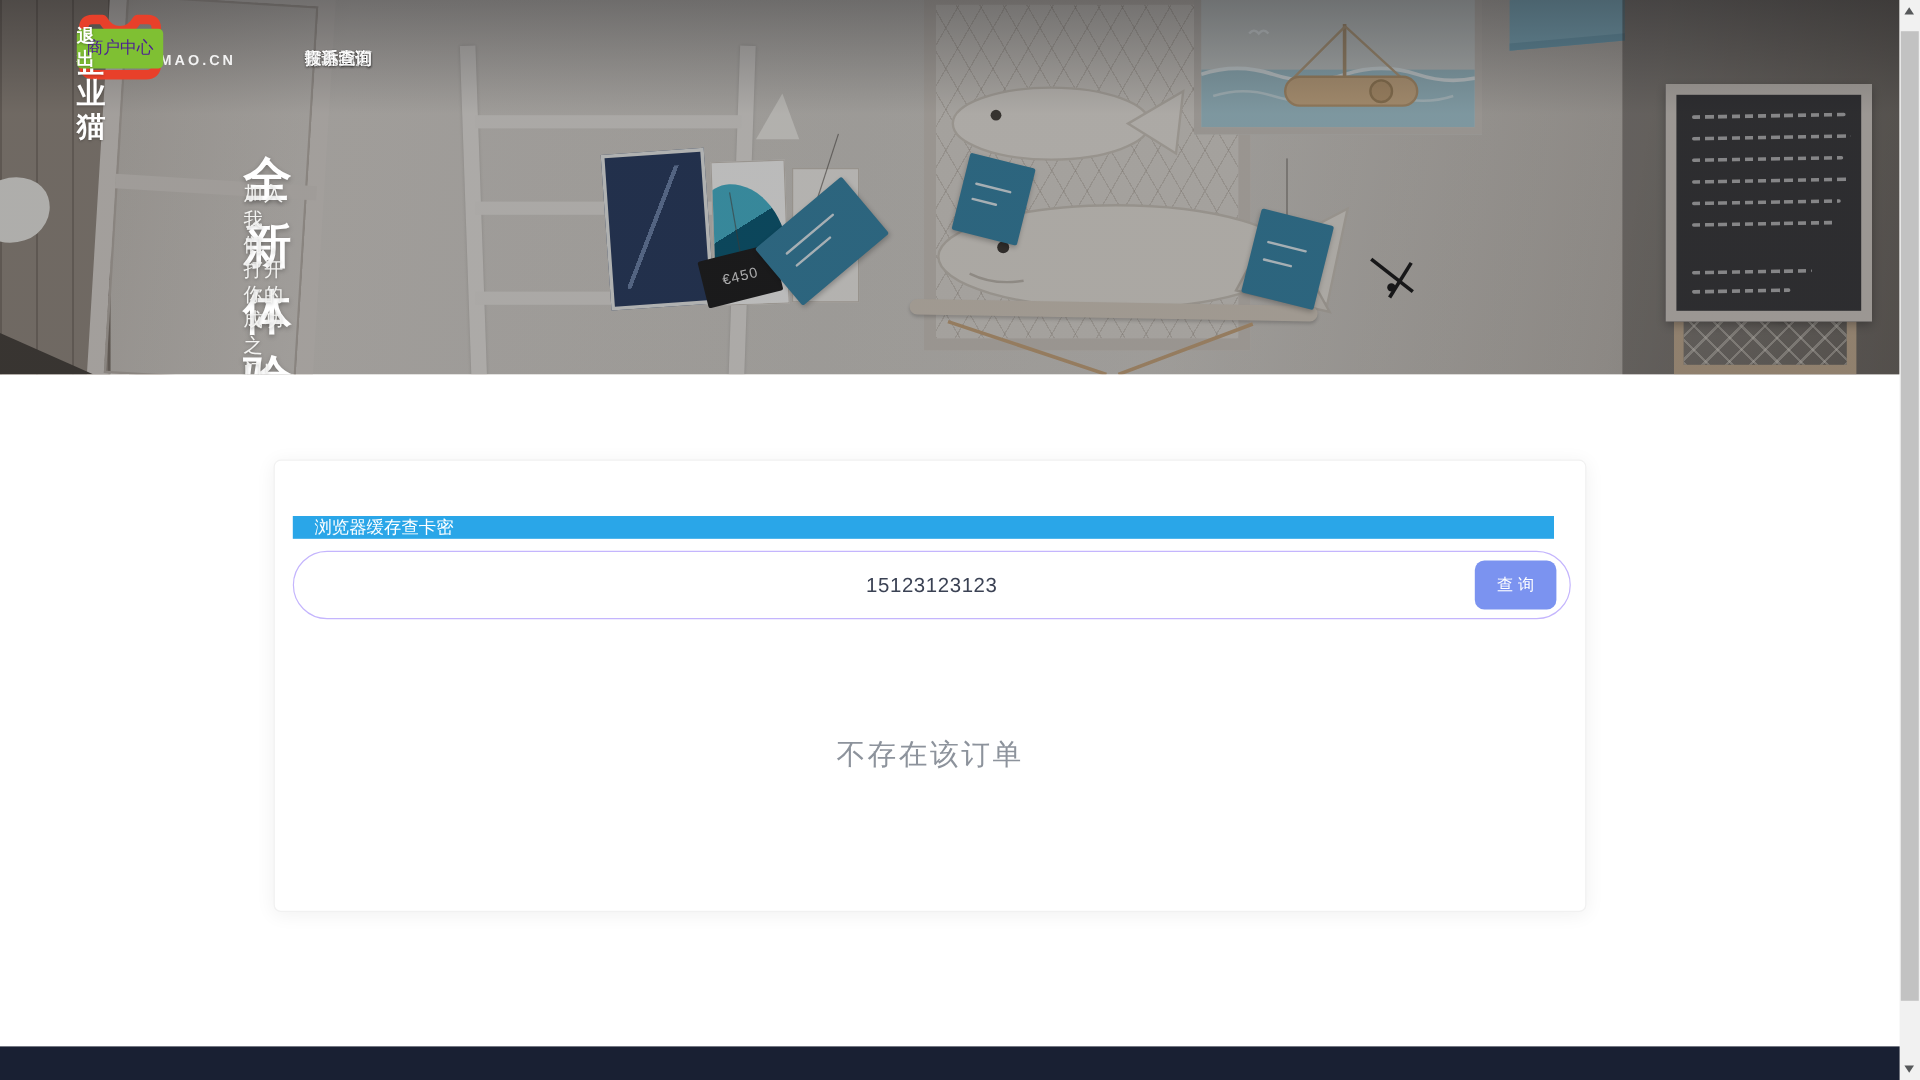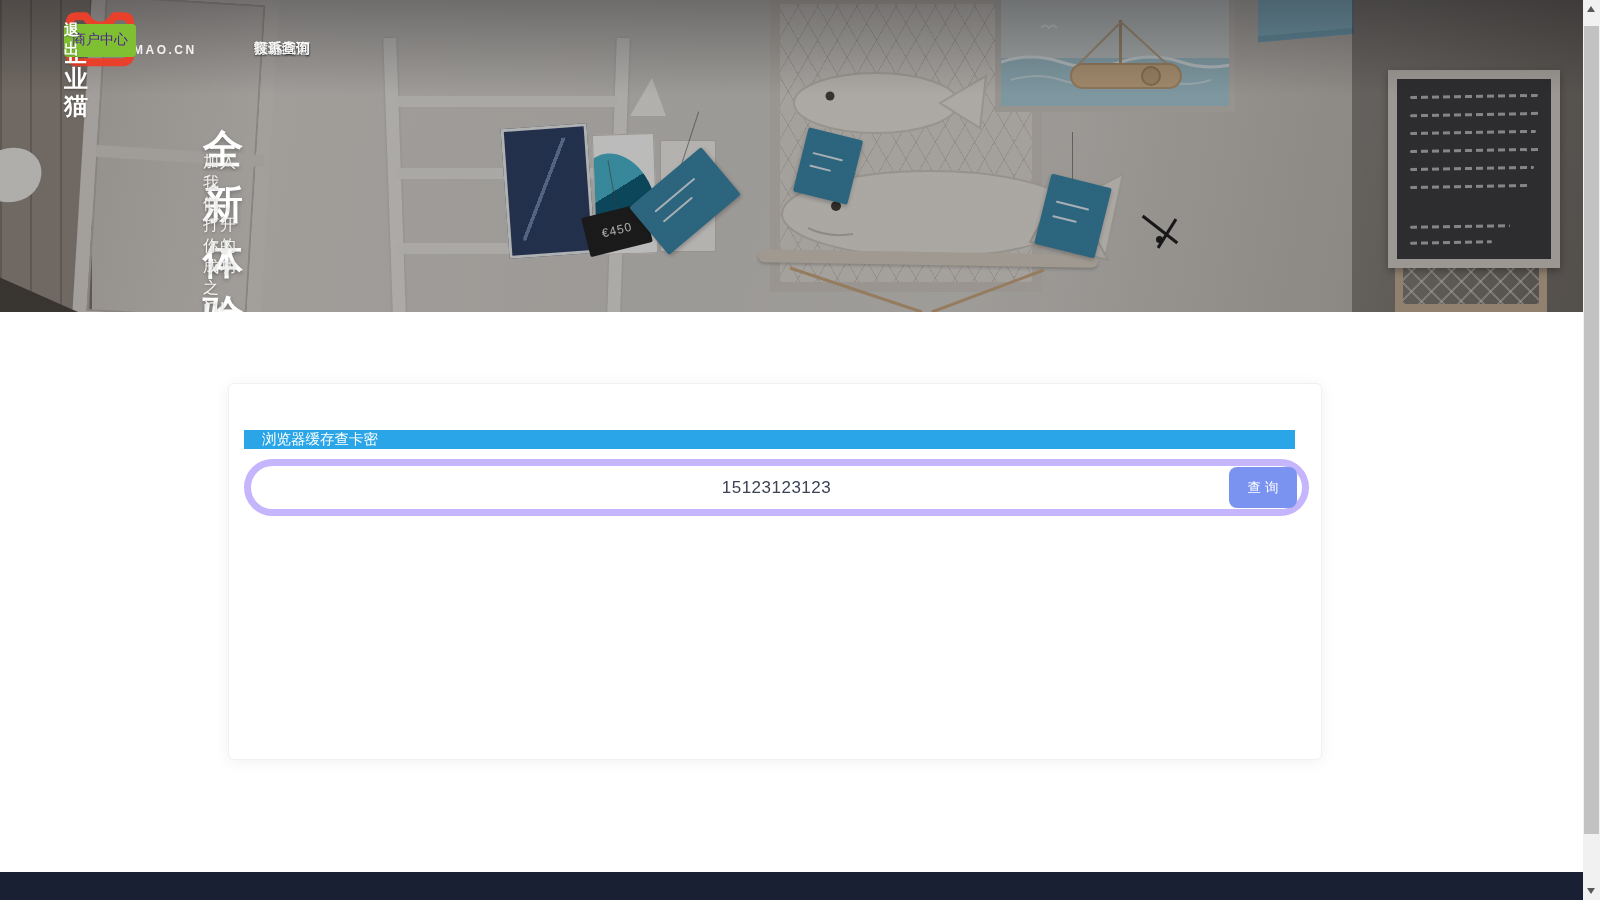--- a/index.html
+++ b/index.html
@@ -101,21 +101,21 @@
     text-shadow:0 1px 3px rgba(0,0,0,.3); }
 
   
   .card { position:absolute; left:228px; top:383px; width:1094px; height:377px; background:#fff;
     border:1px solid #f1f1f1; border-radius:6px; box-shadow:0 2px 16px rgba(0,0,0,.06); z-index:5; }
   .tabs { position:absolute; left:15px; top:20px; right:26px; height:45px; display:flex; gap:2px;align-items:flex-end; }
   .tab { flex:1; display:flex; align-items:center; padding-left:18px; font-size:14.5px; cursor:pointer; }
   .tab.active { background:#2aa6e8; color:#fff; }
   .tab.inactive { background:#fff; border:1px solid #dcdcdc; color:#5f646b; }
   .input-row { position:absolute; left:15px; top:75px; right:12px; height:57px; }
-  .query-input { width:100%; height:57px; border:7px solid #c4b5fd; border-radius:29px; background:#fff;
+  .query-input { width:100%; height:57px; border:1px solid #c4b5fd; border-radius:29px; background:#fff;
     text-align:center; font-size:17px; color:#3b4254; letter-spacing:.5px; outline:none;
     font-family:"Liberation Sans","DejaVu Sans",sans-serif; }
   .btn-query { position:absolute; right:12px; top:8px; width:68px; height:41px; border:none; border-radius:8px;
     background:#7b93f0; color:#fff; font-size:13.5px; letter-spacing:4px; padding-left:4px; cursor:pointer; }
   .empty-msg { position:absolute; left:0; top:229px; width:100%; text-align:center;
     font-size:24px; color:#8d939c; letter-spacing:2px; }
 
   
   .footer { position:absolute; left:0; top:872px; width:1600px; height:28px; background:#192033; }
 
@@ -254,20 +254,21 @@
   </section>
 
   <div class="card">
     <div class="tabs">
       <div class="tab active">浏览器缓存查卡密</div>
     </div>
     <div class="input-row">
       <input class="query-input" type="text" value="15123123123" style="">
       <button class="btn-query">查询</button>
     </div>
+    <div class="empty-msg">不存在该订单</div>
   </div>
 
   <footer class="footer"></footer>
 
   <div class="scrollbar">
     <span class="sb-arrow sb-up"></span>
     <div class="sb-thumb"></div>
     <span class="sb-arrow sb-down"></span>
   </div>
 

